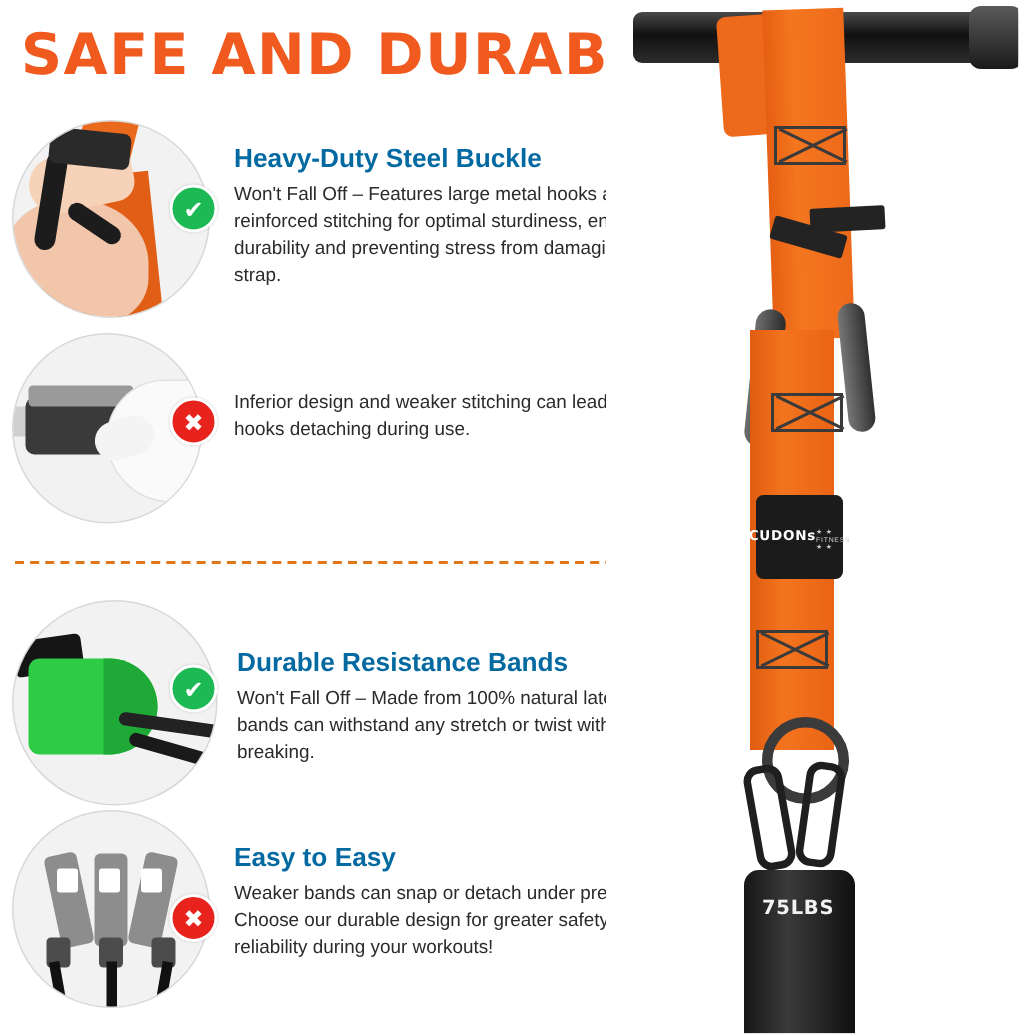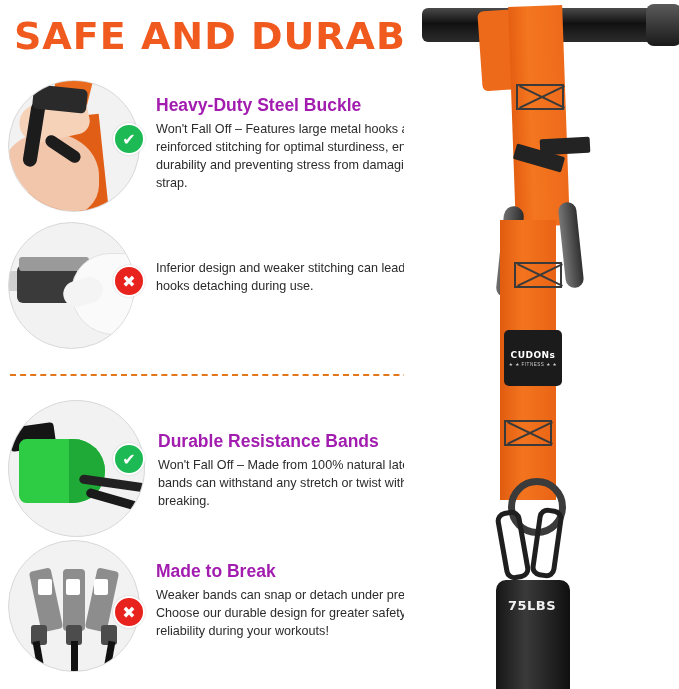--- a/index.html
+++ b/index.html
@@ -37,21 +37,21 @@
   }
 
   
   .feature {
     position: absolute;
     width: 360px;
   }
   .feature .title {
     font-size: 17.5px;
     font-weight: bold;
-    color: #a21caf;
+    color: #0369a1;
     margin: 0 0 6px 0;
     line-height: 1.1;
   }
   .feature .body {
     font-size: 12.6px;
     color: #2b2b2b;
     line-height: 1.42;
     margin: 0;
     white-space: pre-line;
   }
@@ -272,21 +272,21 @@
   }
   .hook-metal2 {
     position: absolute; left: 158px; top: 202px; width: 18px; height: 86px;
     background: linear-gradient(90deg,#777,#303030);
     border-radius: 9px; transform: rotate(-6deg);
   }
 
   .logo-patch {
     position: absolute; left: 100px; top: 330px; width: 58px; height: 56px;
     background: #1b1b1b; border-radius: 5px;
-    display: flex; flex-direction: column; align-items: center; justify-content: center;
+    display: flex; flex-direction: row; align-items: center; justify-content: center;
   }
   .logo-patch .brand {
     color: #ffffff; font-size: 9px; font-weight: bold; letter-spacing: .5px;
     font-family: "DejaVu Sans", sans-serif;
   }
   .logo-patch .sub {
     color: #cccccc; font-size: 4.6px; letter-spacing: .5px; margin-top: 2px;
   }
 
   .ring {
@@ -384,21 +384,21 @@
   </div>
 
   <div class="divider"></div>
 
   <div class="feature f3">
     <p class="title">Durable Resistance Bands</p>
     <p class="body">Won't Fall Off – Made from 100% natural latex, these bands can withstand any stretch or twist without breaking.</p>
   </div>
 
   <div class="feature f4">
-    <p class="title">Made to Break</p>
+    <p class="title">Easy to Easy</p>
     <p class="body">Weaker bands can snap or detach under pressure.
 Choose our durable design for greater safety and reliability during your workouts!</p>
   </div>
 
   <div class="product">
     <div class="bar"></div>
     <div class="bar-end"></div>
 
     <div class="loop-left"></div>
     <div class="strap-main"></div>

